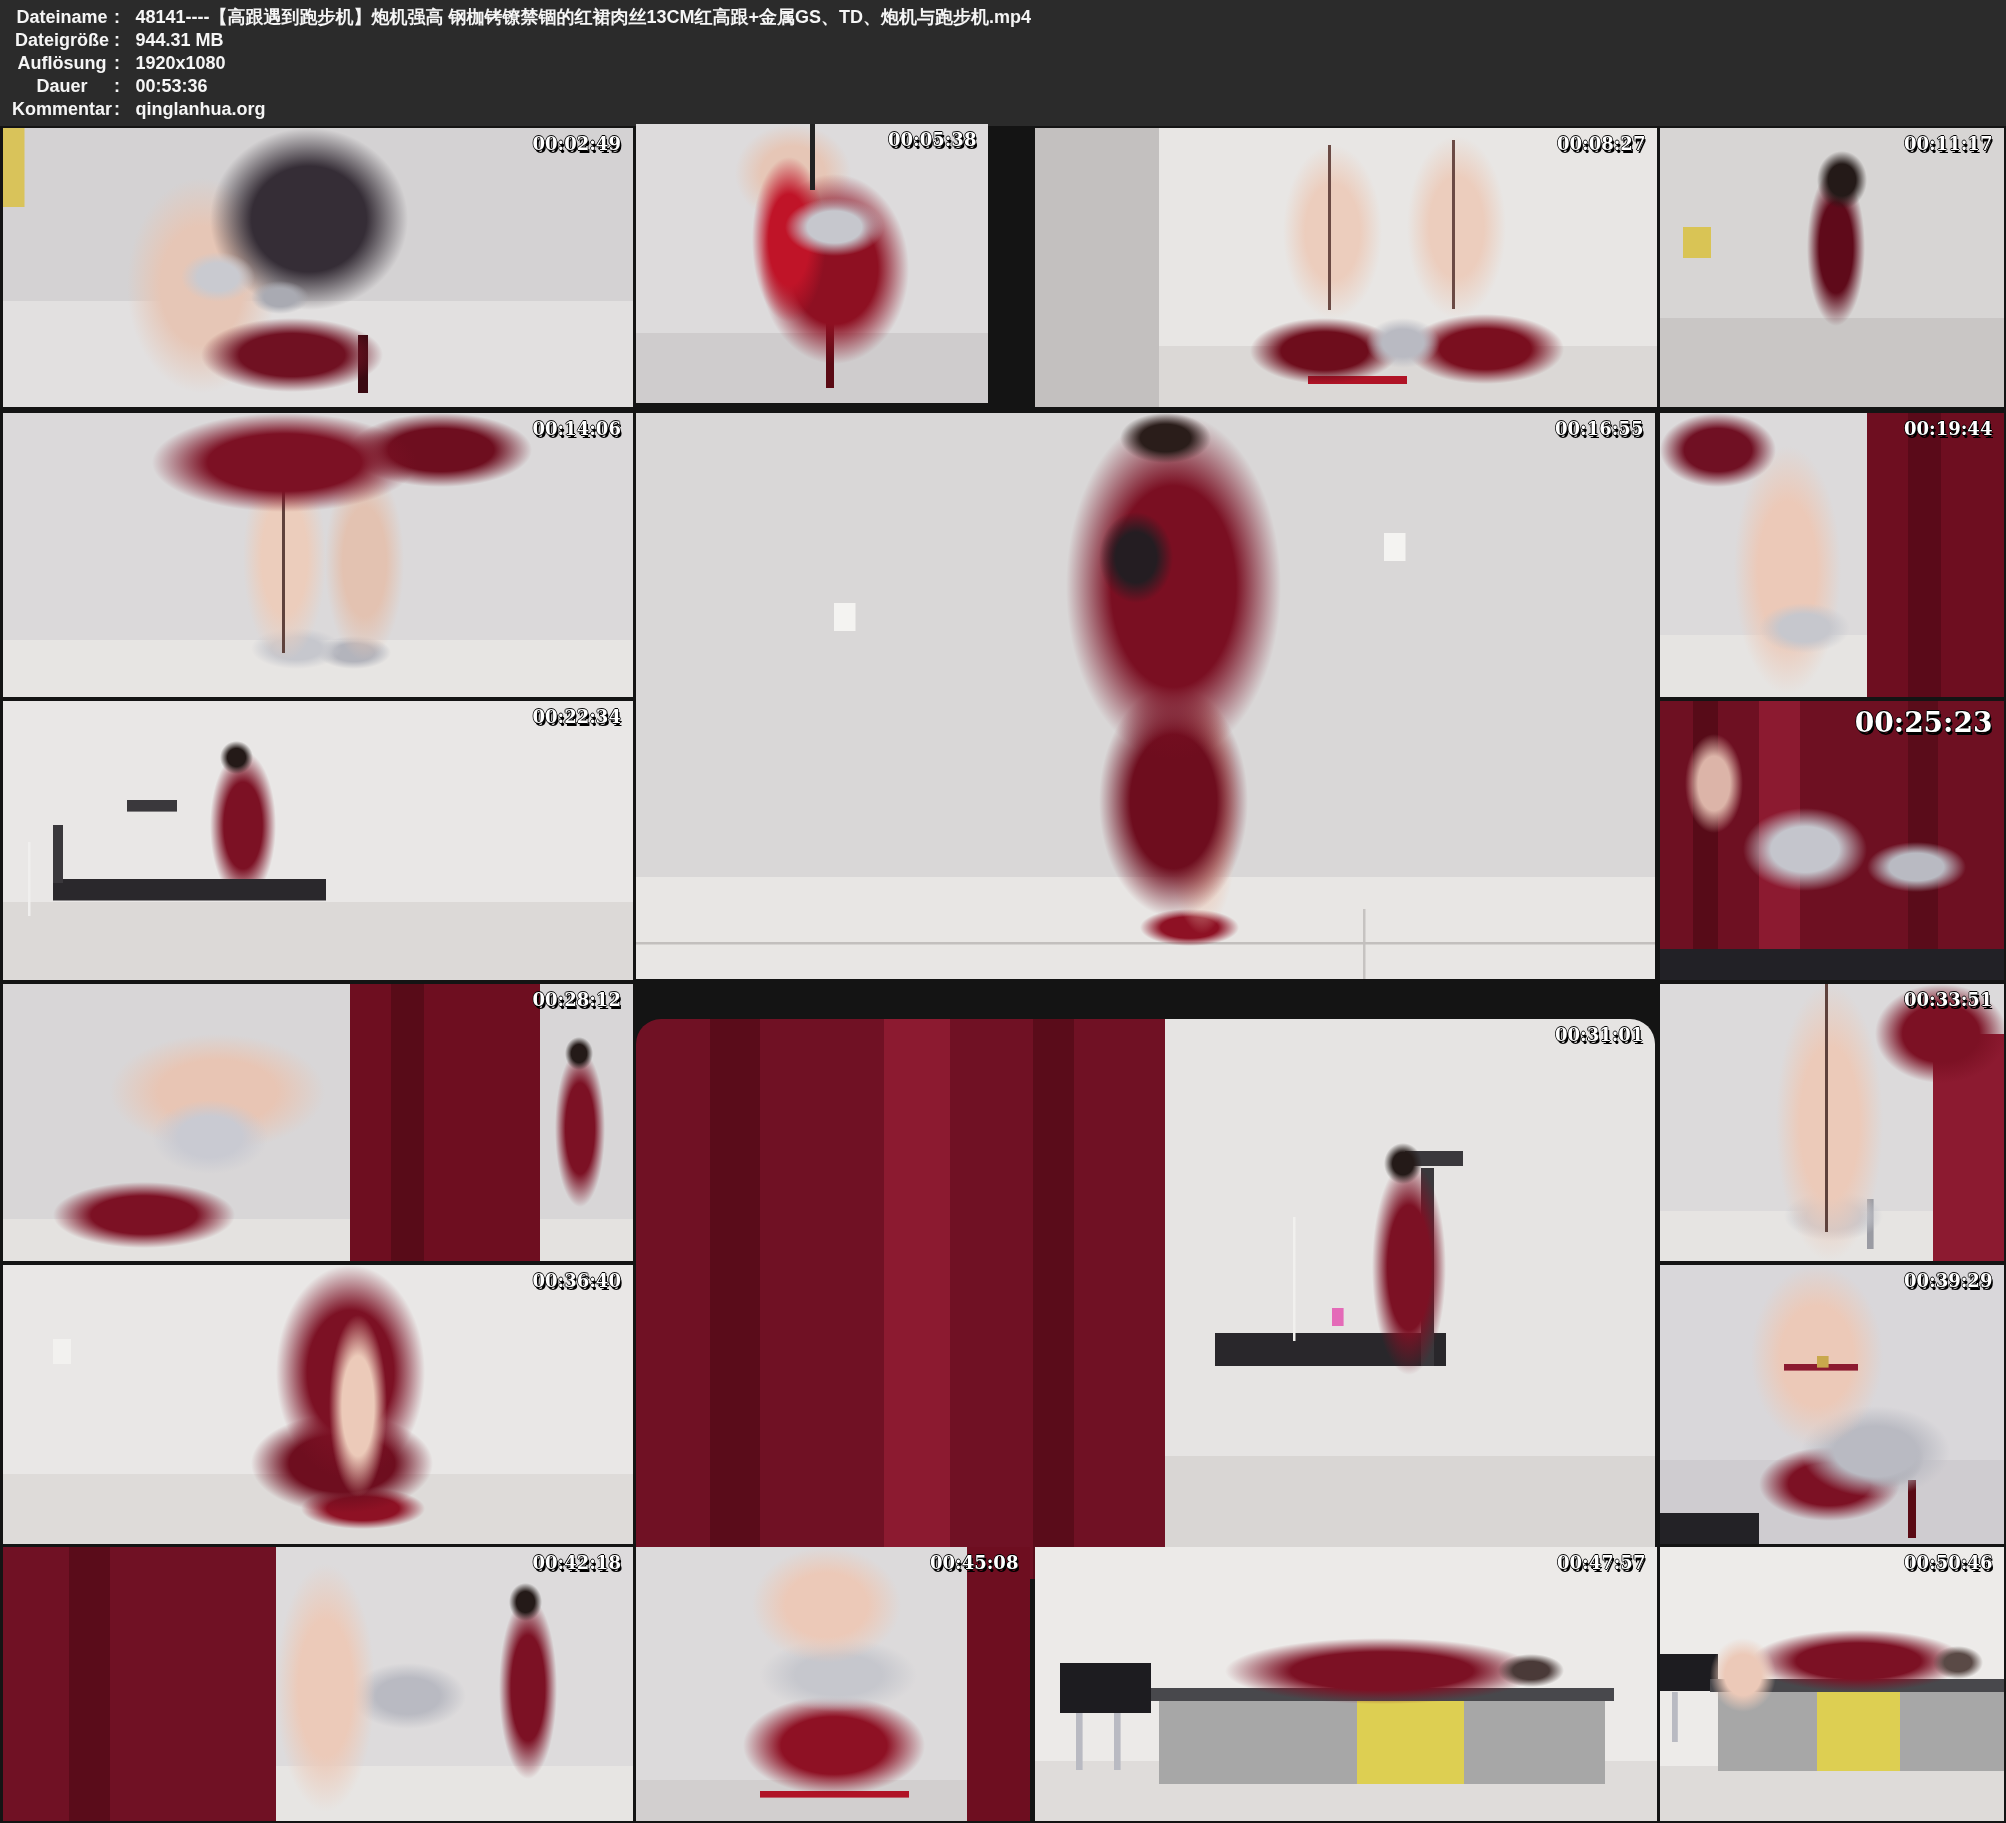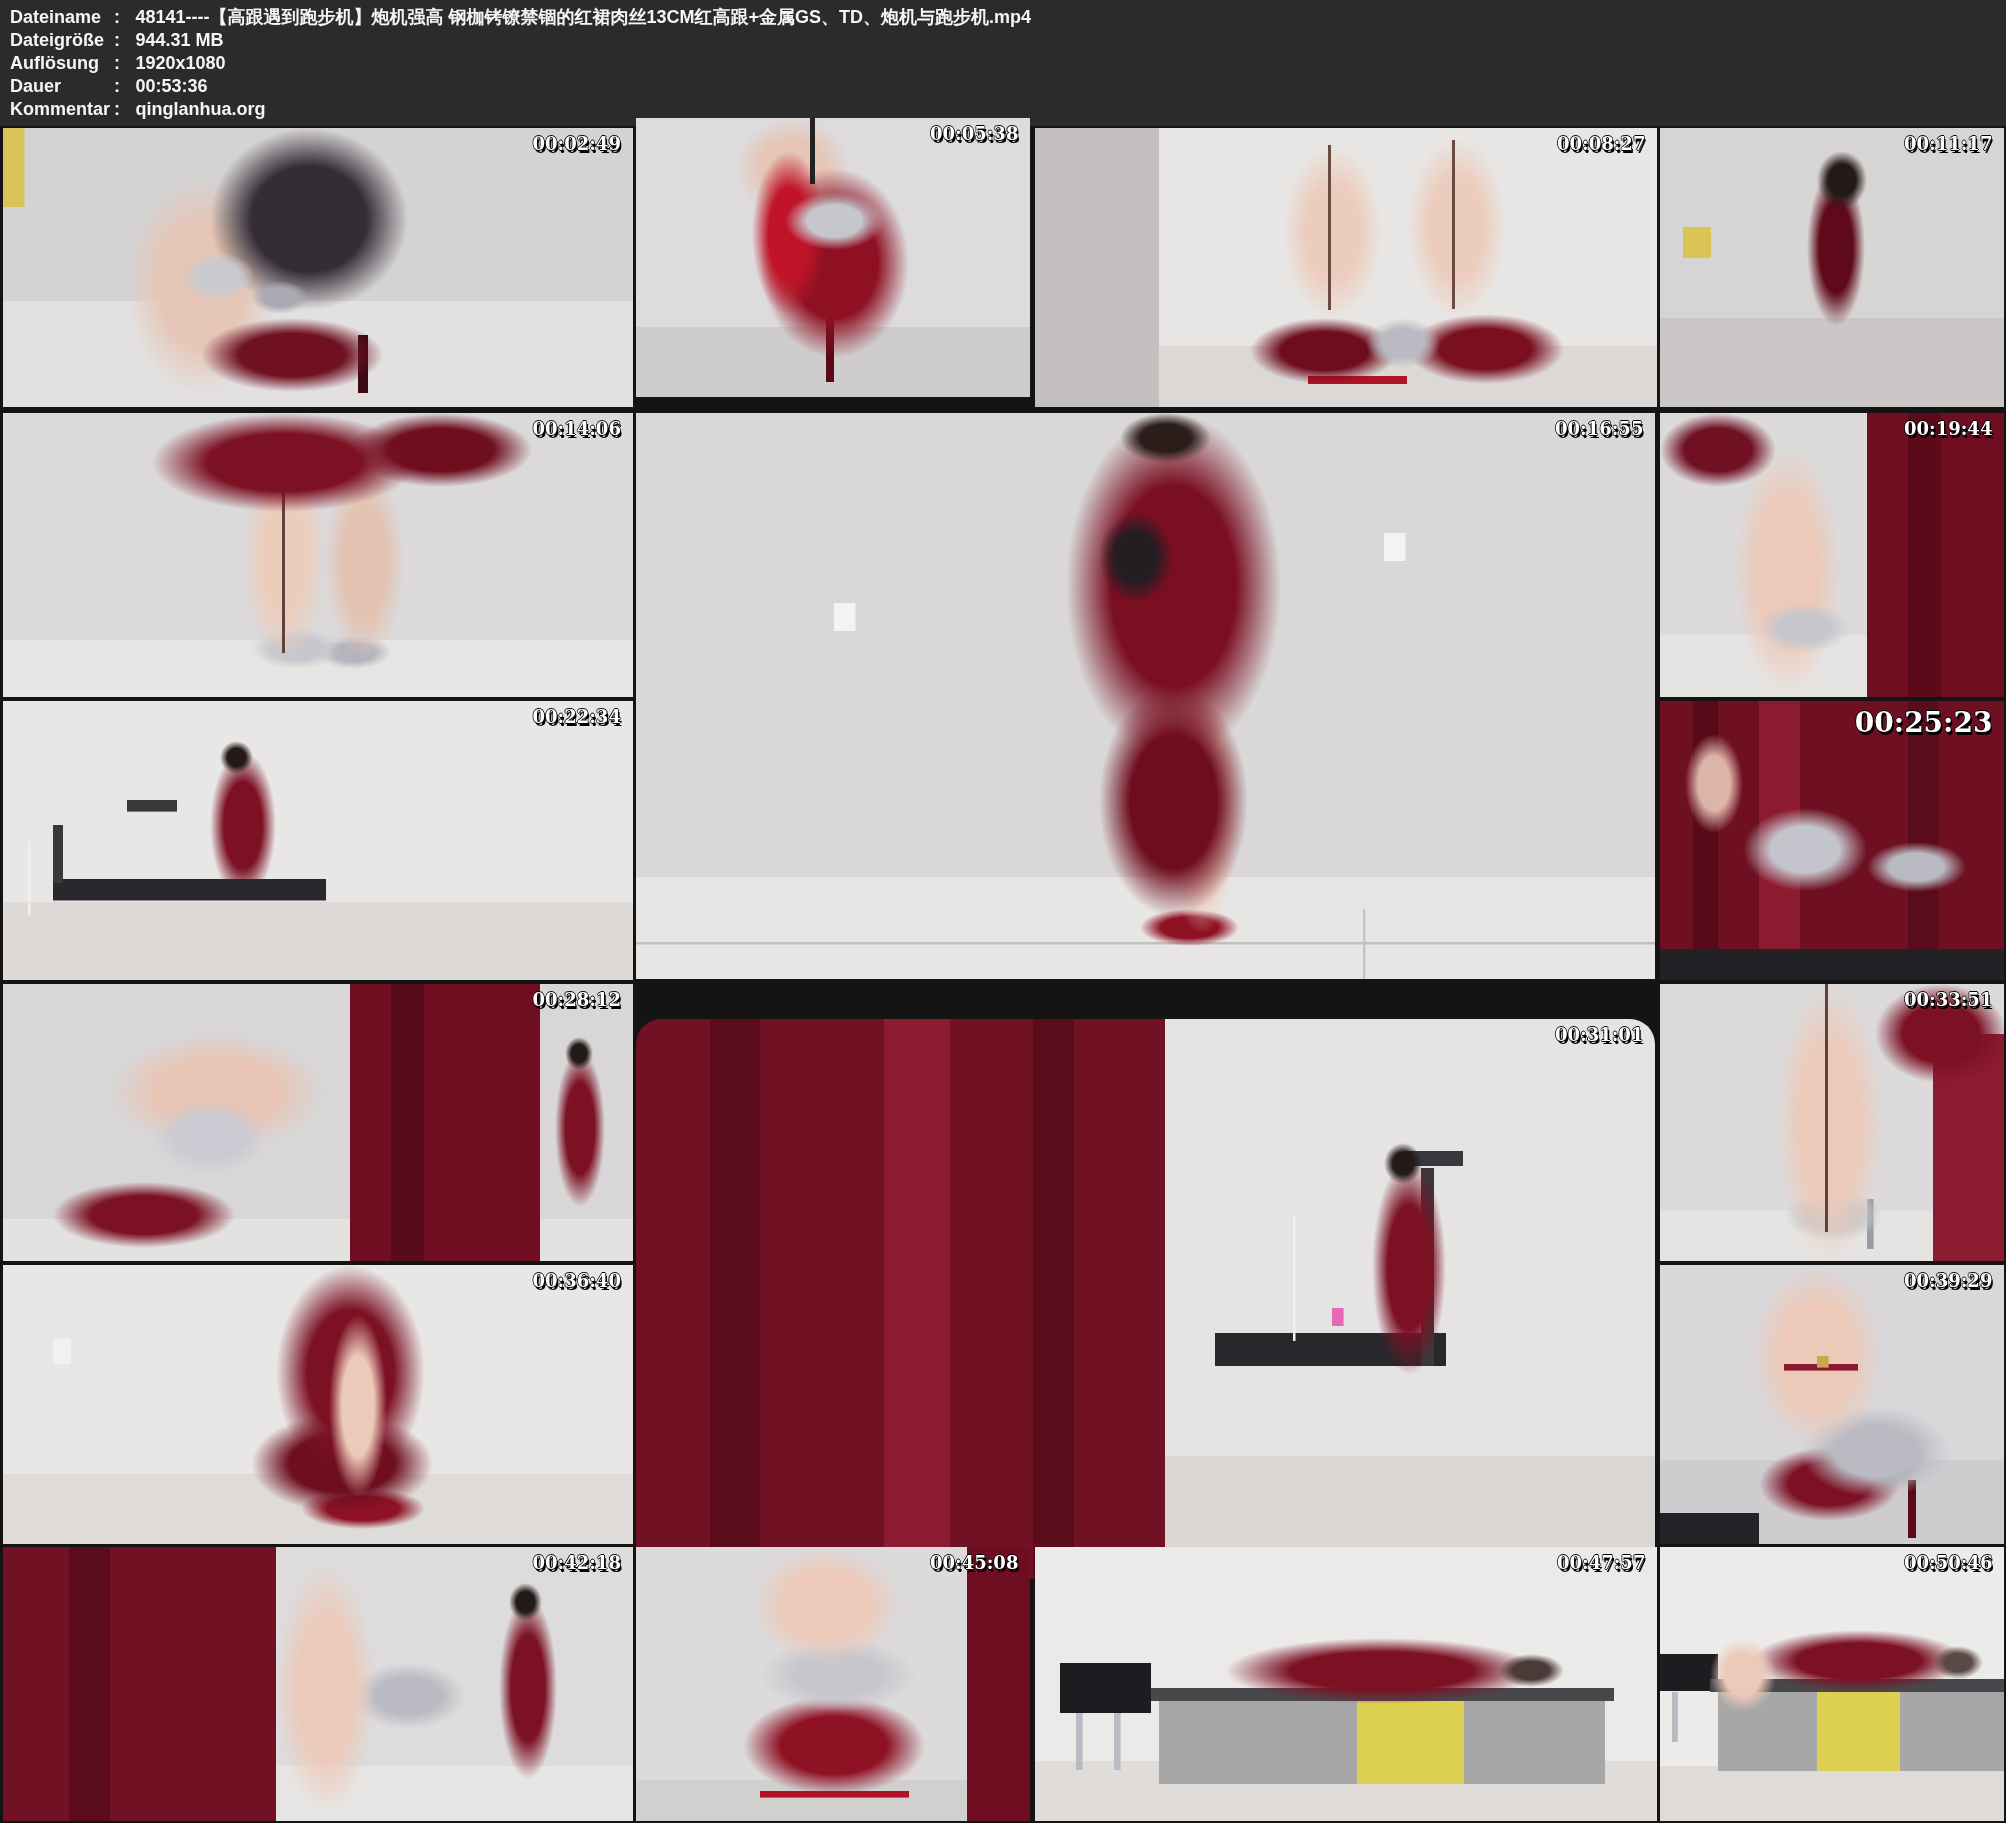--- a/index.html
+++ b/index.html
@@ -8,49 +8,49 @@
     background:#141414;
     font-family:"Liberation Sans",sans-serif;
   }
   
   .header{
     position:absolute;left:0;top:0;width:2006px;height:126px;
     background:#2b2b2b;color:#f5f5f5;font-weight:bold;font-size:18px;
   }
   .meta-row{display:flex;height:23px;line-height:23px;}
   .meta-row:first-child{margin-top:5.8px;}
-  .meta-label{width:104px;margin-left:10px;flex:none;}
+  .meta-label{width:104px;margin-left:10px;flex:none;text-align:center;}
   .meta-colon{width:21.5px;flex:none;}
   .meta-value{white-space:nowrap;}
   
   .tile{position:absolute;overflow:hidden;background-color:#d9d7d8;}
   .ts{
     position:absolute;top:5px;right:11.6px;
     font-family:"DejaVu Serif",serif;font-weight:bold;font-size:18px;color:#ffffff;
     text-shadow:1.7px 2.5px 0 #000,-0.8px 0 0 #000,0 -0.8px 0 #000,0.8px 0 0 #000,0 0.8px 0 #000;
   }
   .ts-big .ts{font-size:28px;}
 
   .t1{left:2.5px;top:128px;width:630px;height:279px;background:
     linear-gradient(#d9c35a,#d9c35a) 0px 0px/21.5px 79px no-repeat,
     radial-gradient(closest-side,#c9cad0 0%,#c9cad0 55%,rgba(201,202,208,0) 100%) 178px 124px/74px 50px no-repeat,
     radial-gradient(closest-side,#a9aab2 0%,#a9aab2 55%,rgba(169,170,178,0) 100%) 248px 153px/58px 33px no-repeat,
     radial-gradient(closest-side,#352d36 0%,#352d36 58%,rgba(53,45,54,0) 100%) 207px 0px/198px 182px no-repeat,
     radial-gradient(closest-side,#701122 0%,#701122 58%,rgba(112,17,34,0) 100%) 198px 190px/182px 74px no-repeat,
     linear-gradient(#3a0a12,#3a0a12) 355px 207px/10px 58px no-repeat,
     radial-gradient(closest-side,#e6c6b6 0%,#e6c6b6 55%,rgba(230,198,182,0) 100%) 124px 50px/149px 215px no-repeat,
     linear-gradient(180deg,#d4d2d3 0%,#d4d2d3 62%,#e2e0e0 62%) 0 0/100% 100% no-repeat;}
-  .t2{left:636px;top:118px;width:394px;height:279px;background:
+  .t2{left:636px;top:124px;width:320px;height:279px;background:
     linear-gradient(#222222,#222222) 174px 0px/5px 66px no-repeat,
     radial-gradient(closest-side,#c6c7cd 0%,#c6c7cd 55%,rgba(198,199,205,0) 100%) 149px 74px/99px 58px no-repeat,
     radial-gradient(closest-side,#c01428 0%,#c01428 55%,rgba(192,20,40,0) 100%) 116px 33px/74px 165px no-repeat,
     radial-gradient(closest-side,#8e1022 0%,#8e1022 58%,rgba(142,16,34,0) 100%) 124px 50px/149px 190px no-repeat,
     linear-gradient(#5a0a14,#5a0a14) 190px 198px/8.3px 66px no-repeat,
     radial-gradient(closest-side,#e6c6b6 0%,#e6c6b6 55%,rgba(230,198,182,0) 100%) 99px 0px/116px 99px no-repeat,
-    linear-gradient(180deg,#dddbdc 0%,#dddbdc 75%,#cfcccd 75%) 0 0/100% 100% no-repeat;}
+    linear-gradient(180deg,#dddbdc 0%,#dddbdc 75%,#cfcccd 75%) 0 0/100% 100% no-repeat; padding-left: 32px;}
   .t3{left:1035px;top:128px;width:622px;height:279px;background:
     linear-gradient(#c3c0bf,#c3c0bf) 0px 0px/124px 279px no-repeat,
     linear-gradient(#6b4a44,#6b4a44) 293px 16.5px/3.3px 165px no-repeat,
     linear-gradient(#6b4a44,#6b4a44) 417px 12.4px/3.3px 169px no-repeat,
     radial-gradient(closest-side,#eccdbd 0%,#eccdbd 55%,rgba(236,205,189,0) 100%) 248px 16.5px/99px 174px no-repeat,
     radial-gradient(closest-side,#eccdbd 0%,#eccdbd 55%,rgba(236,205,189,0) 100%) 372px 8.3px/99px 182px no-repeat,
     radial-gradient(closest-side,#b9bac2 0%,#b9bac2 55%,rgba(185,186,194,0) 100%) 331px 190px/74px 50px no-repeat,
     radial-gradient(closest-side,#6e0d1c 0%,#6e0d1c 58%,rgba(110,13,28,0) 100%) 215px 190px/149px 66px no-repeat,
     radial-gradient(closest-side,#7a0f1f 0%,#7a0f1f 58%,rgba(122,15,31,0) 100%) 372px 186px/157px 70px no-repeat,
     linear-gradient(#b01326,#b01326) 273px 248px/99px 8.3px no-repeat,

